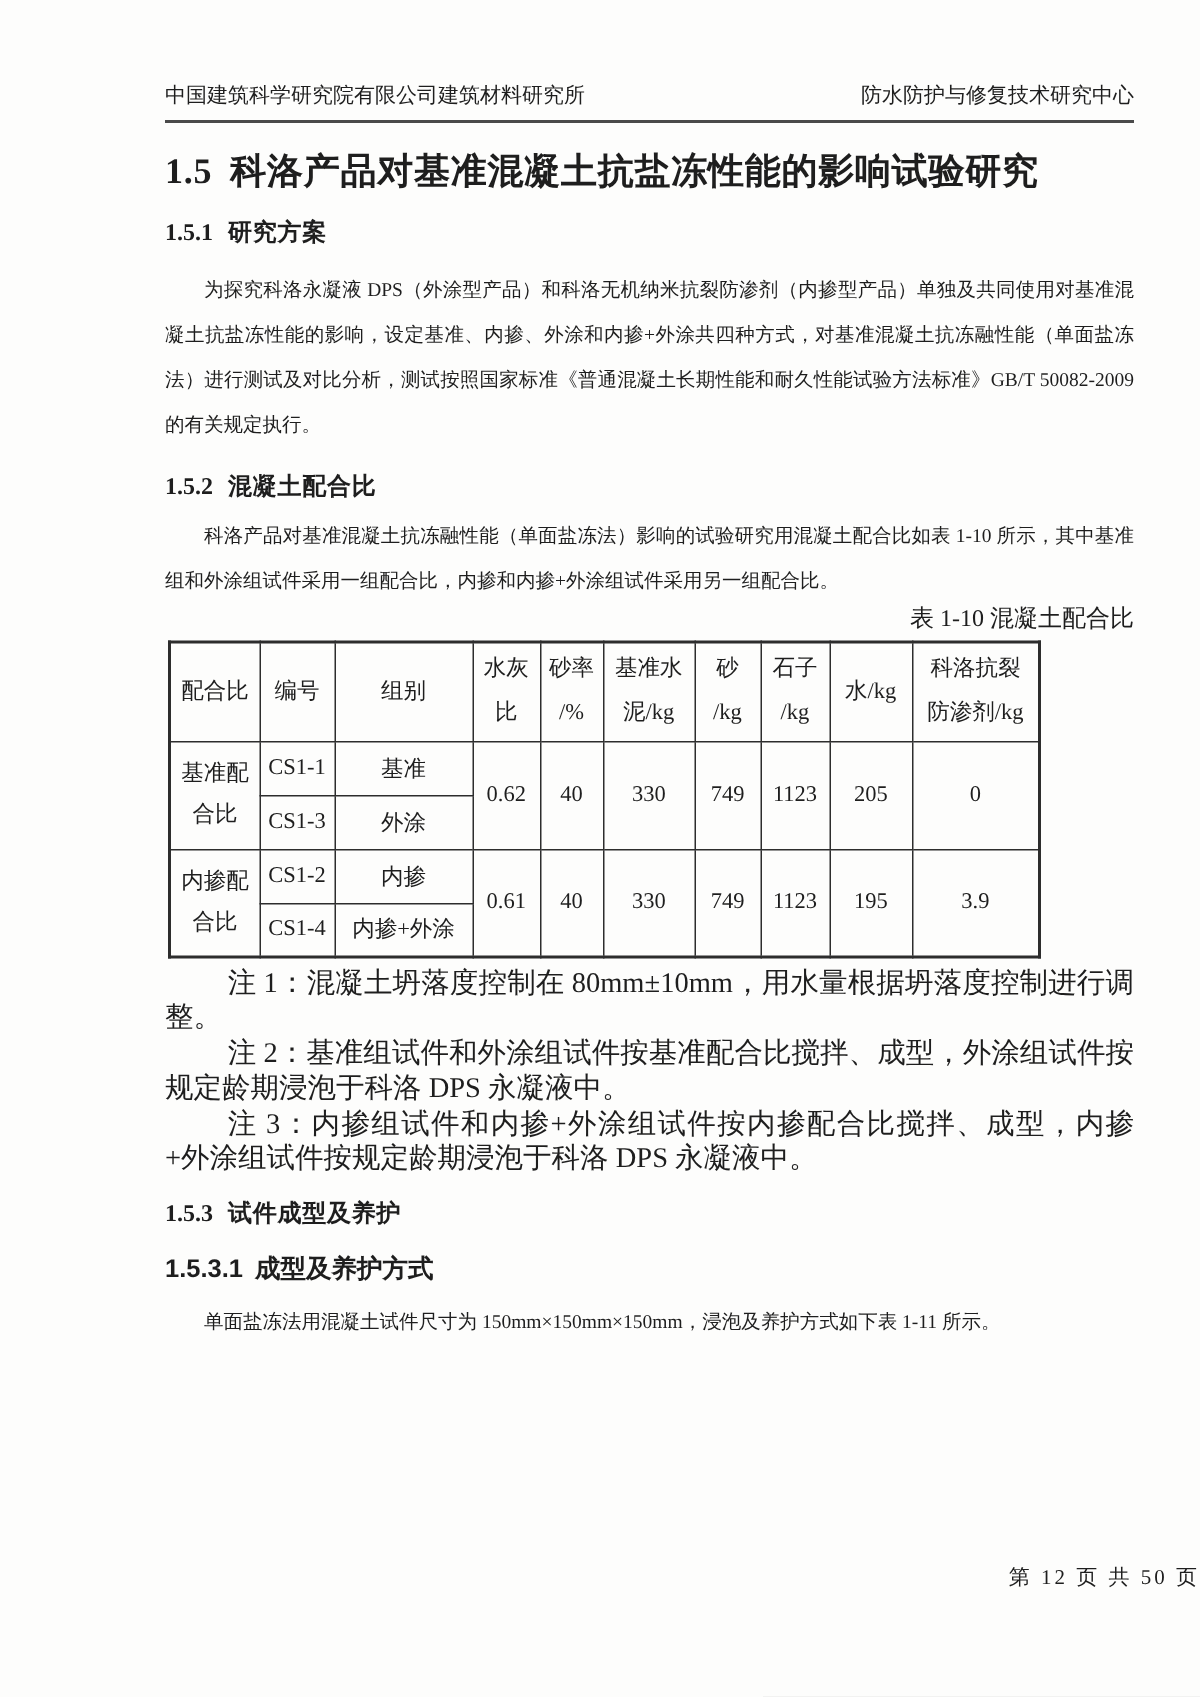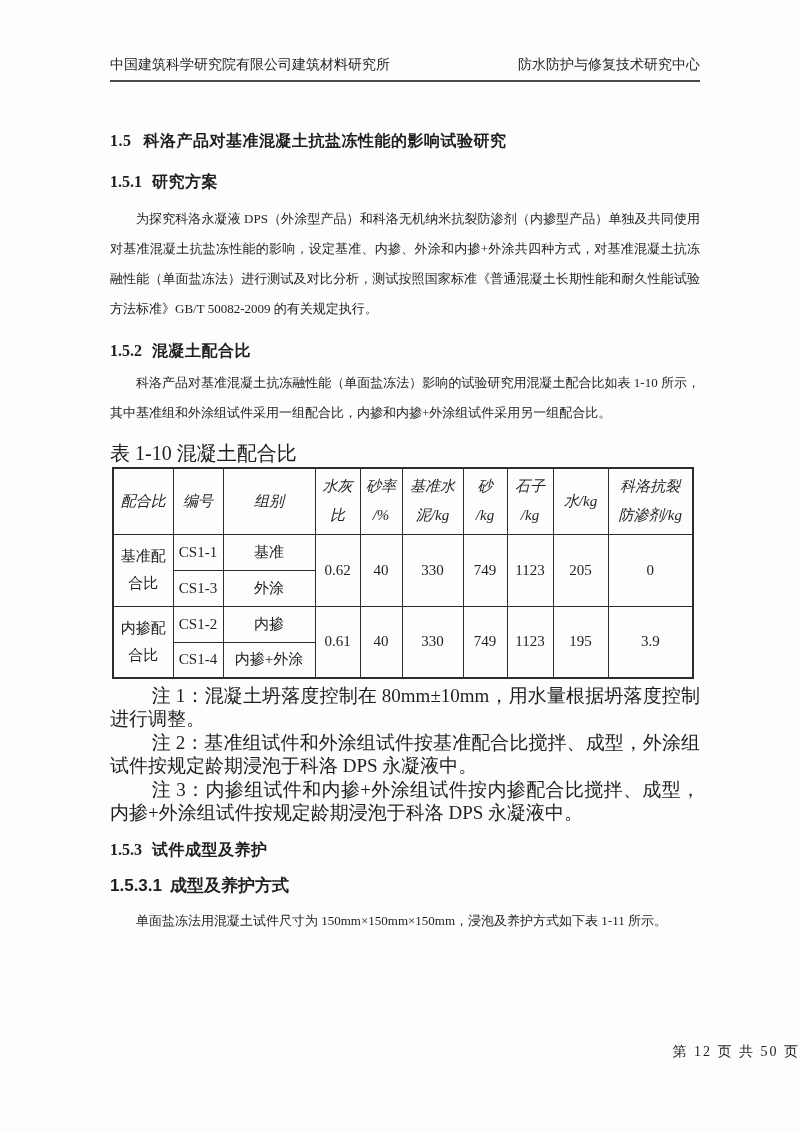--- a/index.html
+++ b/index.html
@@ -6,35 +6,35 @@
   html, body { background: #e9e9e9; }
   .page {
     position: relative;
     width: 800px;
     height: 1131px;
     margin: 0 auto;
     background: #fdfdfc;
     color: #1e1e1e;
     font-family: "Liberation Serif", "DejaVu Serif", serif;
     overflow: hidden;
-    padding: 0 100px 0 110px;
+    padding: 0 44px 0 110px;
   }
   .doc-header {
     margin-top: 55px;
     display: flex;
     justify-content: space-between;
     align-items: flex-end;
     font-size: 14px;
     line-height: 20px;
     padding-bottom: 5px;
     border-bottom: 2.5px solid #4a4a4a;
   }
   .title {
-    margin-top: 44px;
-    font-size: 16px;
+    margin-top: 18px;
+    font-size: 24px;
     line-height: 30px;
     font-weight: bold;
     letter-spacing: 0.5px;
     white-space: nowrap;
   }
   .title .num { font-family: "Liberation Serif", serif; margin-right: 12px; }
   .title .txt { font-family: "Liberation Sans", "DejaVu Sans", sans-serif; }
   .h2 {
     margin-top: 13px;
     font-size: 16px;
@@ -53,42 +53,41 @@
   .h3 .txt { font-family: "Liberation Sans", "DejaVu Sans", sans-serif; }
   .para {
     margin-top: 9px;
     font-size: 13px;
     line-height: 30px;
     text-align: justify;
     text-indent: 2em;
   }
   .para.wide { line-height: 32px; margin-top: 7px; }
   .tbl-caption {
-    margin-top: 14px;
-    text-align: left;
-    font-size: 20px;
+    text-align: right;
+    font-size: 16px;
     line-height: 22px;
   }
   table.mix {
     margin-top: 3px;
     margin-left: 2px;
     border-collapse: collapse;
     width: 580px;
     table-layout: fixed;
     font-size: 15px;
     border: 2px solid #2d2d2d;
   }
   table.mix th, table.mix td {
     border: 1.5px solid #2d2d2d;
     text-align: center;
     vertical-align: middle;
     font-weight: normal;
     padding: 0 2px;
   }
-  table.mix th { height: 66px; white-space: pre-line; line-height: 29px; font-style: italic; }
+  table.mix th { height: 66px; white-space: pre-line; line-height: 29px; }
   table.mix td { height: 36px; }
   td.grp-label { white-space: pre-line; line-height: 27px; }
   .note {
     font-size: 19px;
     line-height: 23.4px;
     text-align: justify;
     text-indent: 2.2em;
   }
   .notes { margin-top: 5px; }
   .s153 { }

